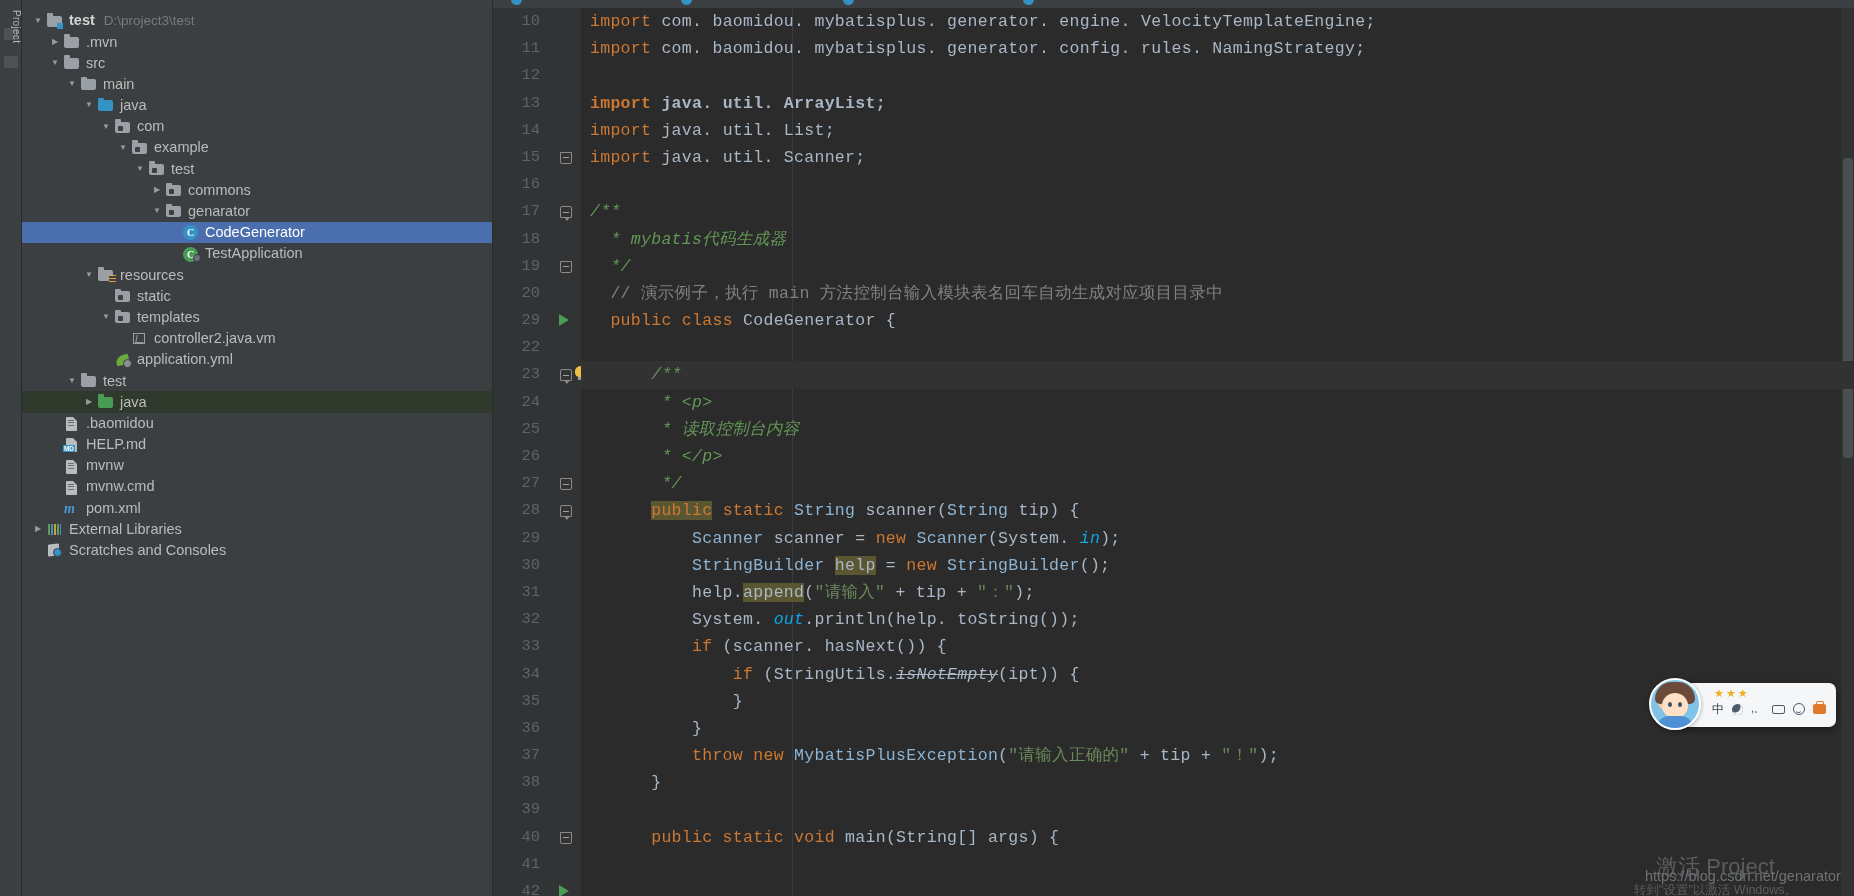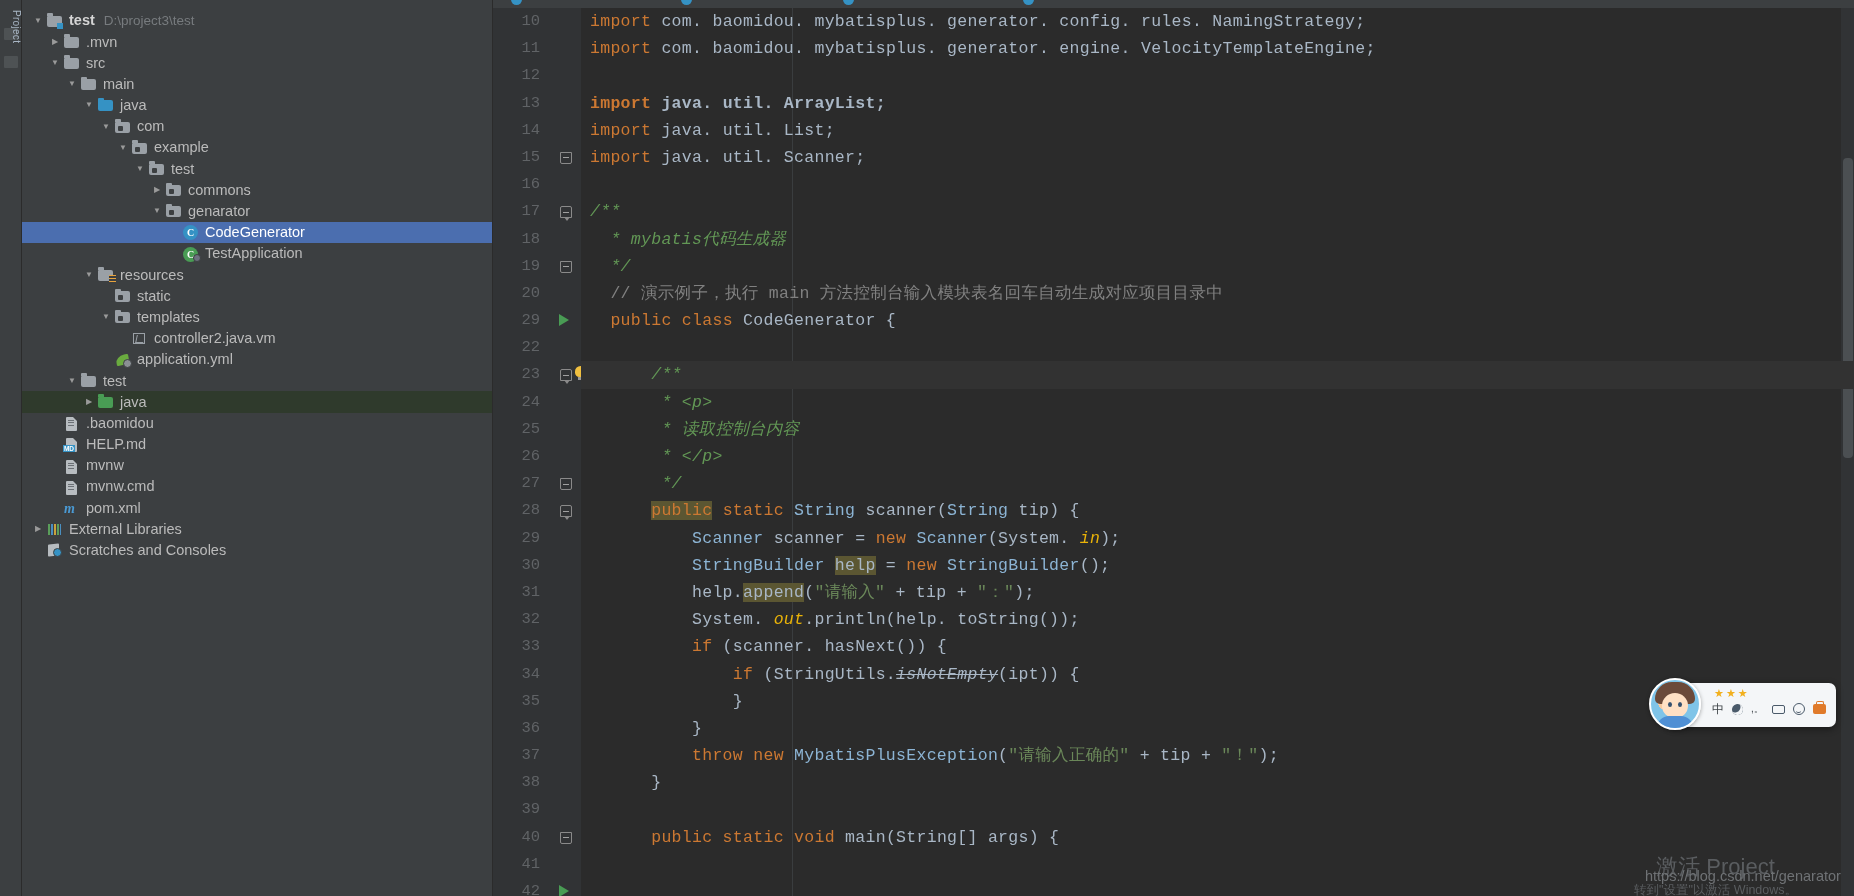--- a/index.html
+++ b/index.html
@@ -291,21 +291,21 @@
   }
   .cline.cur { background: #323232; }
 
   
   .kw  { color: #cc7832; }
   .str { color: #6a8759; }
   .cmt { color: #808080; }
   .doc { color: #629755; font-style: italic; }
   .typ { color: #a9b7c6; }
   .cls2{ color: #8cb4d4; }
-  .fld { color: #eab308; font-style: italic; }
+  .fld { color: #0ea5e9; font-style: italic; }
   .dep { font-style: italic; text-decoration: line-through; }
   .hl  { background: #5b5632; }
 
   
   .run-arrow {
     position: absolute; left: 6px; top: 7px;
     width: 0; height: 0;
     border-left: 10px solid #499c54;
     border-top: 6.5px solid transparent;
     border-bottom: 6.5px solid transparent;
@@ -809,22 +809,22 @@
             <span class="fmark bot"></span>
           </div>
           <div class="fcell"></div>
           <div class="fcell">
             <span class="run-arrow"></span>
           </div>
         </div>
       <div class="code-col" id="codecol">
         <div class="vguide" style="left:211px;"></div>
 
-      <div class="cline" style="position: relative; z-index: 2;"><span class="kw">import</span><span class="typ"> com.</span><span class="typ"> baomidou.</span><span class="typ"> mybatisplus.</span><span class="typ"> generator.</span><span class="typ"> config.</span><span class="typ"> rules.</span><span class="typ"> NamingStrategy</span><span class="typ">;</span></div>
-          <div class="cline" style="position: relative; z-index: 2;"><span class="kw">import</span><span class="typ"> com.</span><span class="typ"> baomidou.</span><span class="typ"> mybatisplus.</span><span class="typ"> generator.</span><span class="typ"> engine.</span><span class="typ"> VelocityTemplateEngine</span><span class="typ">;</span></div>
+      <div class="cline" style="position: relative; z-index: 2;"><span class="kw">import</span><span class="typ"> com.</span><span class="typ"> baomidou.</span><span class="typ"> mybatisplus.</span><span class="typ"> generator.</span><span class="typ"> engine.</span><span class="typ"> VelocityTemplateEngine</span><span class="typ">;</span></div>
+          <div class="cline" style="position: relative; z-index: 2;"><span class="kw">import</span><span class="typ"> com.</span><span class="typ"> baomidou.</span><span class="typ"> mybatisplus.</span><span class="typ"> generator.</span><span class="typ"> config.</span><span class="typ"> rules.</span><span class="typ"> NamingStrategy</span><span class="typ">;</span></div>
           <div class="cline" style="position: relative; z-index: 2;"></div>
           <div class="cline" style="position: relative; z-index: 2; font-weight: bold;"><span class="kw">import</span><span class="typ"> java.</span><span class="typ"> util.</span><span class="typ"> ArrayList</span><span class="typ">;</span></div>
           <div class="cline" style="position: relative; z-index: 2;"><span class="kw">import</span><span class="typ"> java.</span><span class="typ"> util.</span><span class="typ"> List</span><span class="typ">;</span></div>
           <div class="cline" style="position: relative; z-index: 2;"><span class="kw">import</span><span class="typ"> java.</span><span class="typ"> util.</span><span class="typ"> Scanner</span><span class="typ">;</span></div>
           <div class="cline" style="position: relative; z-index: 2;"></div>
           <div class="cline" style="position: relative; z-index: 2;"><span class="doc">/**</span></div>
           <div class="cline" style="position: relative; z-index: 2;"><span class="doc">  * mybatis代码生成器</span></div>
           <div class="cline" style="position: relative; z-index: 2;"><span class="doc">  */</span></div>
           <div class="cline" style="position: relative; z-index: 2;"><span class="cmt">  // 演示例子，执行 main 方法控制台输入模块表名回车自动生成对应项目目录中</span></div>
           <div class="cline" style="position: relative; z-index: 2;"><span class="kw">  public</span><span class="kw"> class</span><span class="typ"> CodeGenerator</span><span class="typ"> {</span></div>

